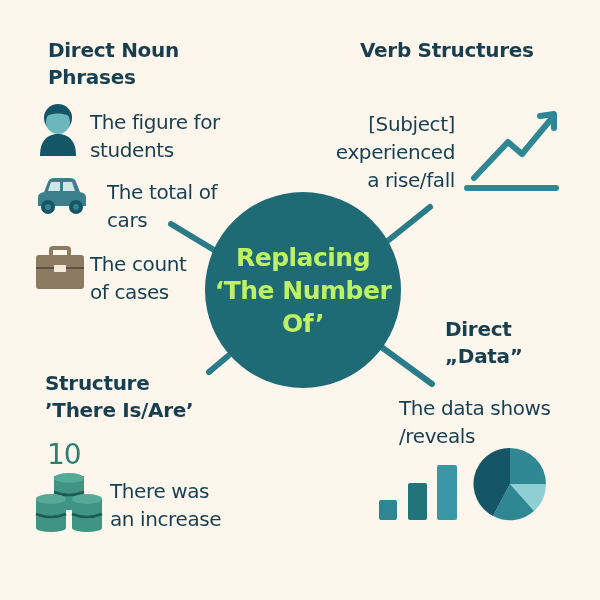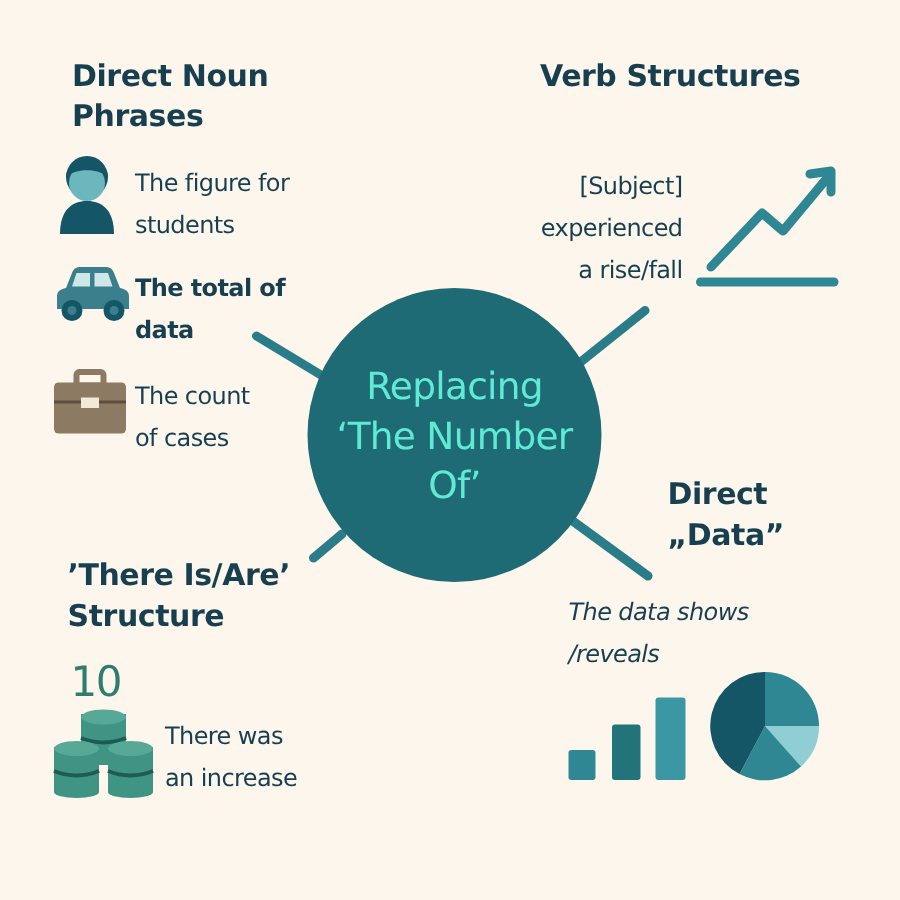--- a/index.html
+++ b/index.html
@@ -1,24 +1,24 @@
 <!DOCTYPE html>
 <html><head>
 <meta charset="utf-8">
 <style>
   html, body { margin:0; padding:0; }
   body { width:600px; height:600px; background:#fcf6ec; position:relative; overflow:hidden;
          font-family:"DejaVu Sans", "Liberation Sans", sans-serif; color:#173f50; }
   .abs { position:absolute; }
   .heading { font-weight:bold; font-size:20px; line-height:27px; text-align:left; color:#173f50; letter-spacing:-0.3px; }
-  .item { font-size:16px; line-height:28px; color:#173f50; letter-spacing:-0.4px; }
+  .item { font-size:20px; line-height:28px; color:#173f50; letter-spacing:-0.4px; }
   .italic { }
   .hub { left:205px; top:192px; width:196px; height:196px; border-radius:50%; background:#1f6b75;
          display:flex; align-items:center; justify-content:center; text-align:center; }
-  .hub-text { color:#5eead4; font-size:25px; line-height:33px; letter-spacing:-0.5px; }
+  .hub-text { color:#bef264; font-size:25px; line-height:33px; letter-spacing:-0.5px;font-weight:bold; }
   svg { position:absolute; }
 </style>
 </head>
 <body>
 
 <svg width="600" height="600" style="left:0;top:0;">
   <g stroke="#2a7d88" stroke-width="6" stroke-linecap="round">
     <line x1="171" y1="224" x2="214" y2="250"></line>
     <line x1="430" y1="207" x2="385" y2="243"></line>
     <line x1="209" y1="372" x2="228" y2="356"></line>
@@ -52,23 +52,23 @@
 
 <svg width="54" height="40" style="left:34px; top:176px;" viewBox="0 0 54 40">
   <path d="M4 30 L4 22 C4 18 6 17 10 16 L14 6 C15 3 17 2 20 2 L36 2 C39 2 41 3 42 6 L46 16 C50 17 52 18 52 22 L52 30 Z" fill="#3b7f8d"></path>
   <path d="M17 6 L26 6 L26 15 L14 15 Z" fill="#cfe7e6"></path>
   <path d="M29 6 L38 6 L41 15 L29 15 Z" fill="#cfe7e6"></path>
   <circle cx="14" cy="31" r="7" fill="#145566"></circle>
   <circle cx="14" cy="31" r="3" fill="#3b7f8d"></circle>
   <circle cx="42" cy="31" r="7" fill="#145566"></circle>
   <circle cx="42" cy="31" r="3" fill="#3b7f8d"></circle>
 </svg>
-<div class="abs item" style="left:90px; top:178px;font-weight:bold;">
+<div class="abs item" style="left:107px; top:178px;">
   <div>The total of</div>
-  <div>data</div>
+  <div>cars</div>
 </div>
 
 <svg width="50" height="44" style="left:35px; top:246px;" viewBox="0 0 50 44">
   <rect x="16" y="2" width="18" height="9" rx="2" fill="none" stroke="#8c7a63" stroke-width="4"></rect>
   <rect x="1" y="9" width="48" height="34" rx="3" fill="#8c7a63"></rect>
   <line x1="1" y1="22" x2="49" y2="22" stroke="#5d4f3f" stroke-width="2"></line>
   <rect x="19" y="19" width="12" height="7" fill="#f2e9d9"></rect>
 </svg>
 <div class="abs item" style="left:90px; top:250px;">
   <div>The count</div>
@@ -85,22 +85,22 @@
 </div>
 <svg width="110" height="100" style="left:460px; top:100px;" viewBox="0 0 110 100">
   <g stroke="#2e8793" stroke-width="6" stroke-linecap="round" stroke-linejoin="round" fill="none">
     <polyline points="14,78 48,42 62,54 92,18"></polyline>
     <polyline points="80,16 94,14 94,28"></polyline>
     <line x1="7" y1="88" x2="96" y2="88"></line>
   </g>
 </svg>
 
 <div class="abs heading" style="left:45px; top:370px; width:165px;">
+  <div>Structure</div>
   <div>’There Is/Are’</div>
-  <div>Structure</div>
 </div>
 <div class="abs" style="left:47px; top:440px; font-size:28px; line-height:30px; color:#2e7d6e; letter-spacing:-1px;">10</div>
 <svg width="72" height="60" style="left:35px; top:472px;" viewBox="0 0 72 60">
   <g>
     <rect x="19" y="4" width="30" height="34" fill="#3f9484"></rect>
     <ellipse cx="34" cy="6" rx="15" ry="5" fill="#58a898"></ellipse>
     <path d="M19 20 Q34 26 49 20" stroke="#1f5a55" stroke-width="2.5" fill="none"></path>
     <rect x="1" y="26" width="30" height="30" fill="#3f9484"></rect>
     <ellipse cx="16" cy="27" rx="15" ry="5" fill="#58a898"></ellipse>
     <ellipse cx="16" cy="56" rx="15" ry="4" fill="#3f9484"></ellipse>
@@ -113,21 +113,21 @@
 </svg>
 <div class="abs item" style="left:110px; top:441px;margin-top:36px;">
   <div>There was</div>
   <div>an increase</div>
 </div>
 
 <div class="abs heading" style="left:445px; top:316px; width:100px;">
   <div>Direct</div>
   <div>„Data”</div>
 </div>
-<div class="abs item" style="left:379px; top:394px;font-style:italic;">
+<div class="abs item" style="left:399px; top:394px;">
   <div>The data shows</div>
   <div>/reveals</div>
 </div>
 <svg width="90" height="60" style="left:378px; top:462px;" viewBox="0 0 90 60">
   <rect x="1" y="38" width="18" height="20" rx="2" fill="#2e8793"></rect>
   <rect x="30" y="21" width="19" height="37" rx="2" fill="#23747a"></rect>
   <rect x="59" y="3" width="20" height="55" rx="2" fill="#3a97a3"></rect>
 </svg>
 <svg width="76" height="76" style="left:472px; top:446px;" viewBox="0 0 76 76">
   <g transform="translate(38,38)">

